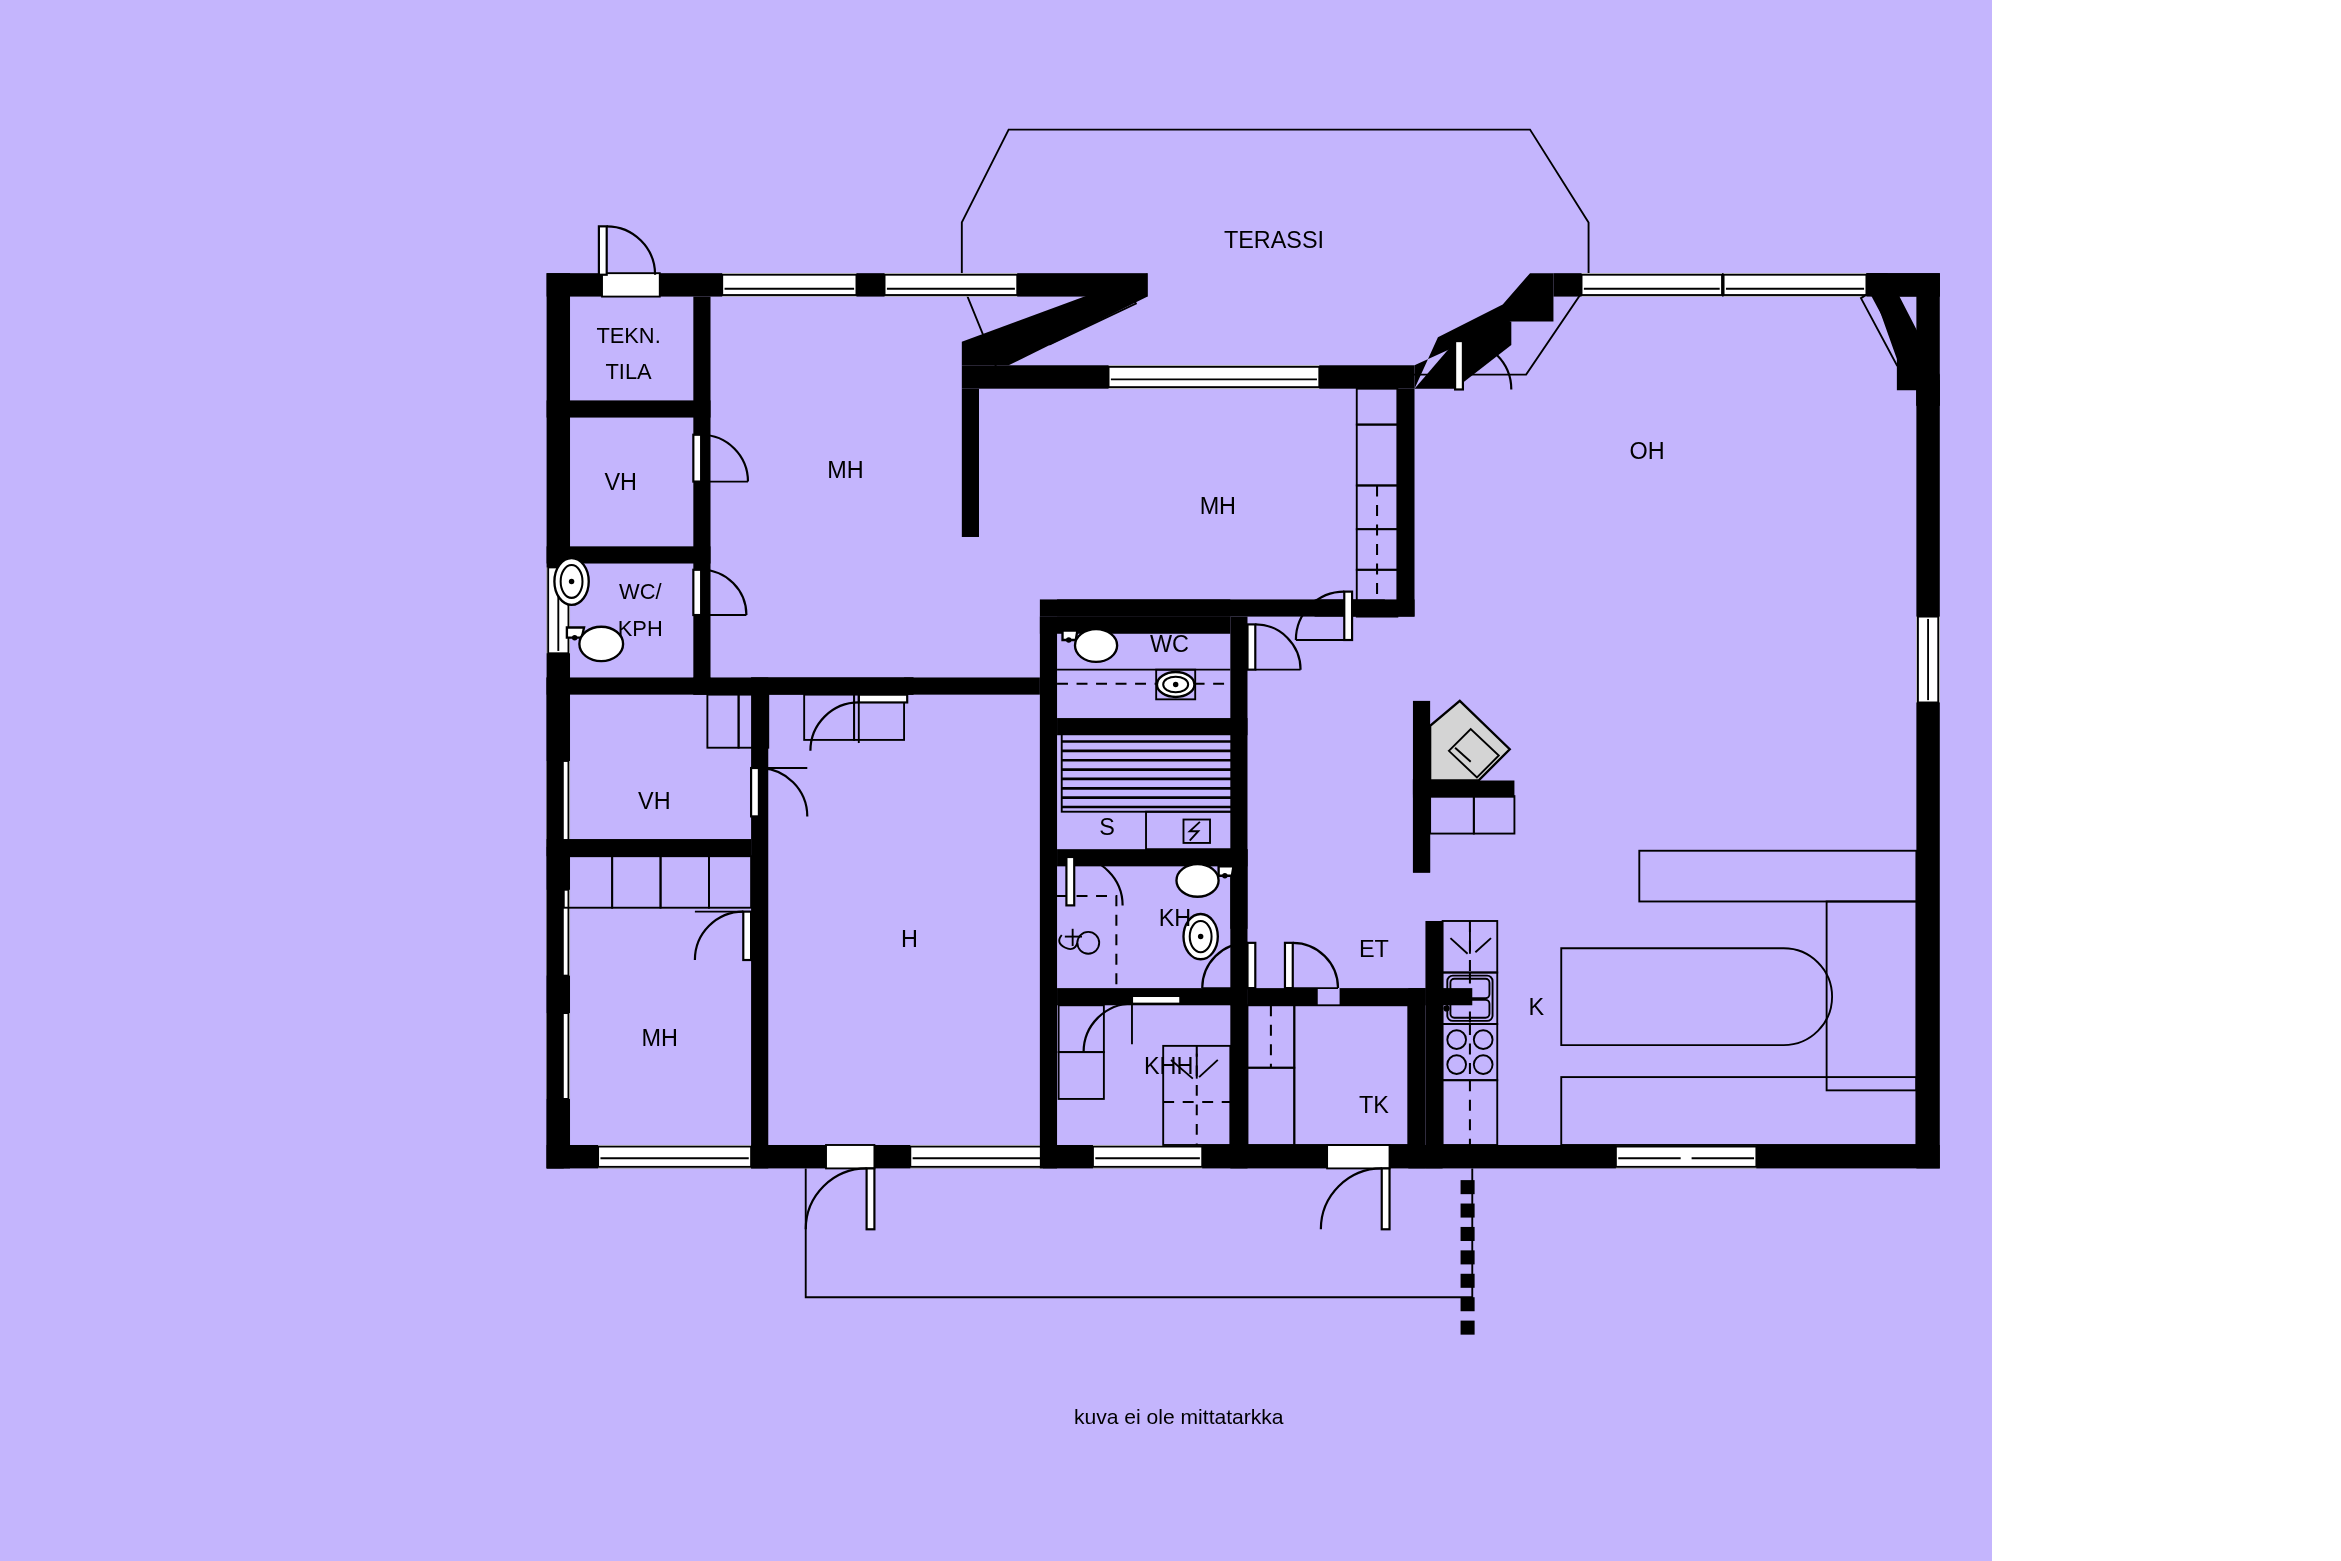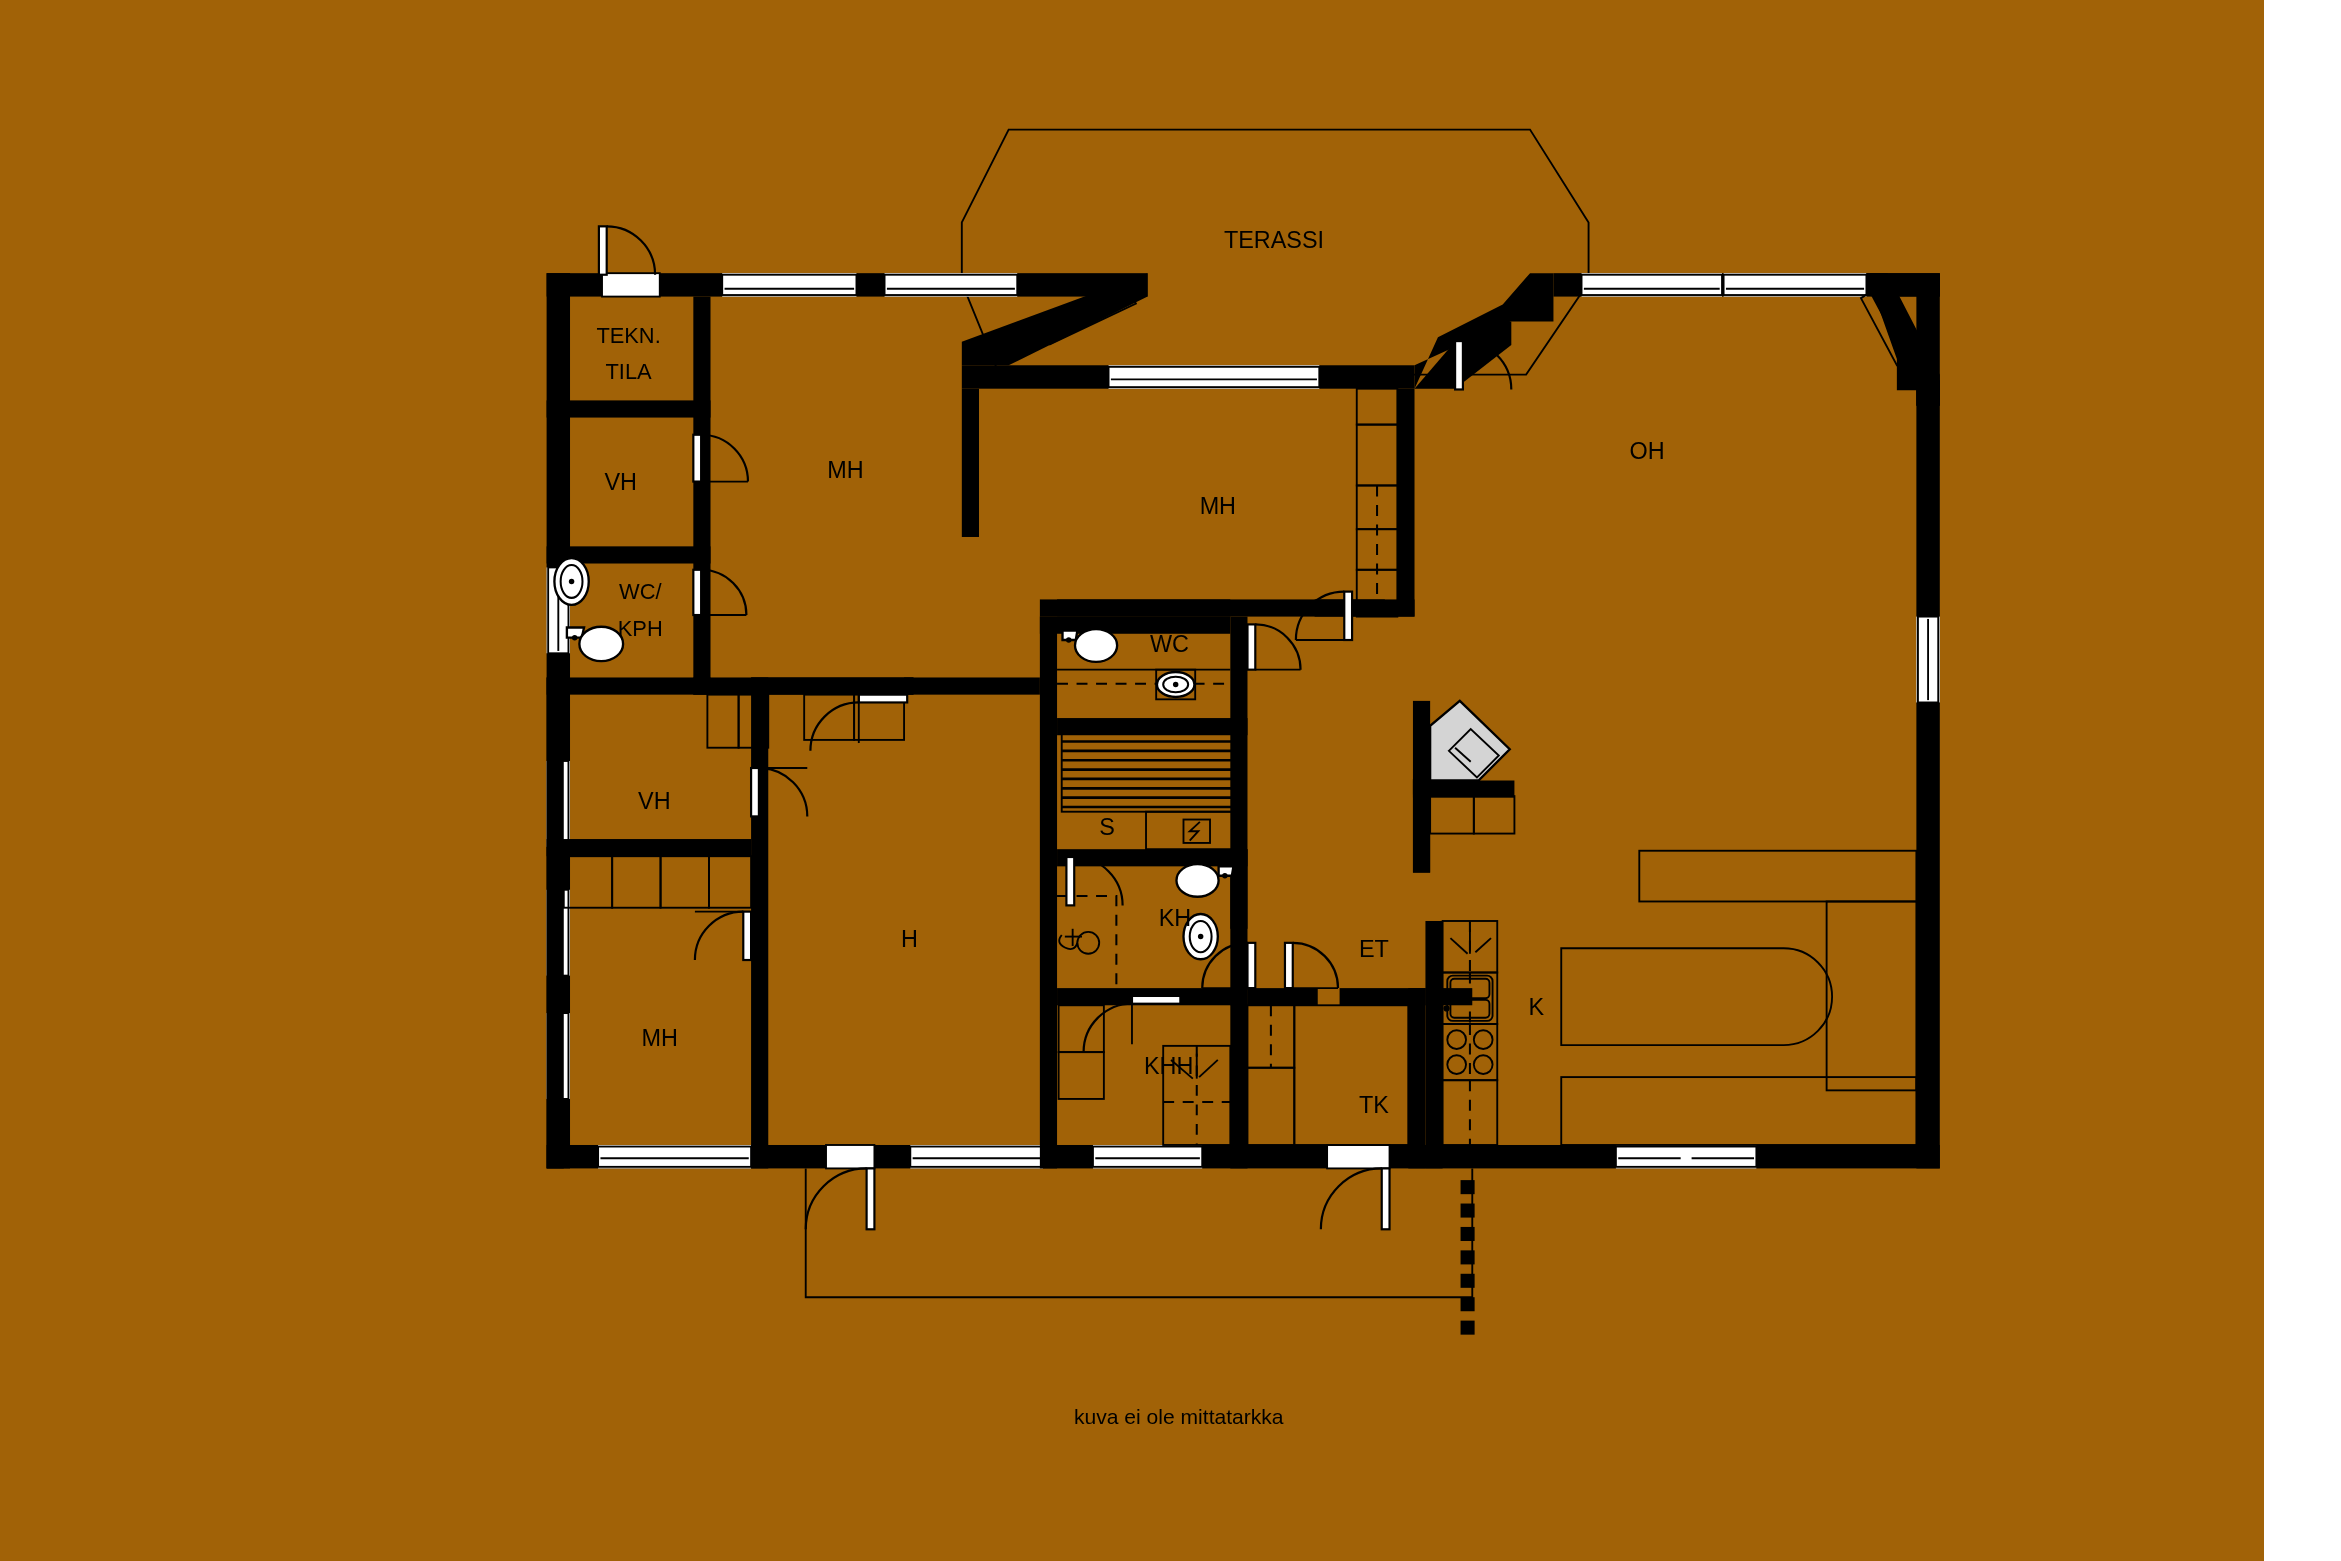--- a/index.html
+++ b/index.html
@@ -2,23 +2,23 @@
 <html style="font-size:12.5px"><head>
 <meta charset="utf-8">
 <style>
   html, body {
     margin: 0;
     padding: 0;
     background: #ffffff;
   }
   #page {
     position: relative;
-    width: 2264px;
+    width: 1992px;
     height: 1561px;
-    background: #a16207;
+    background: #c4b5fd;
     font-family: "Liberation Sans", sans-serif;
     overflow: hidden;
   }
   #plan-svg {
     position: absolute;
     left: 0;
     top: 0;
     width: 2342px;
     height: 1561px;
     display: block;

